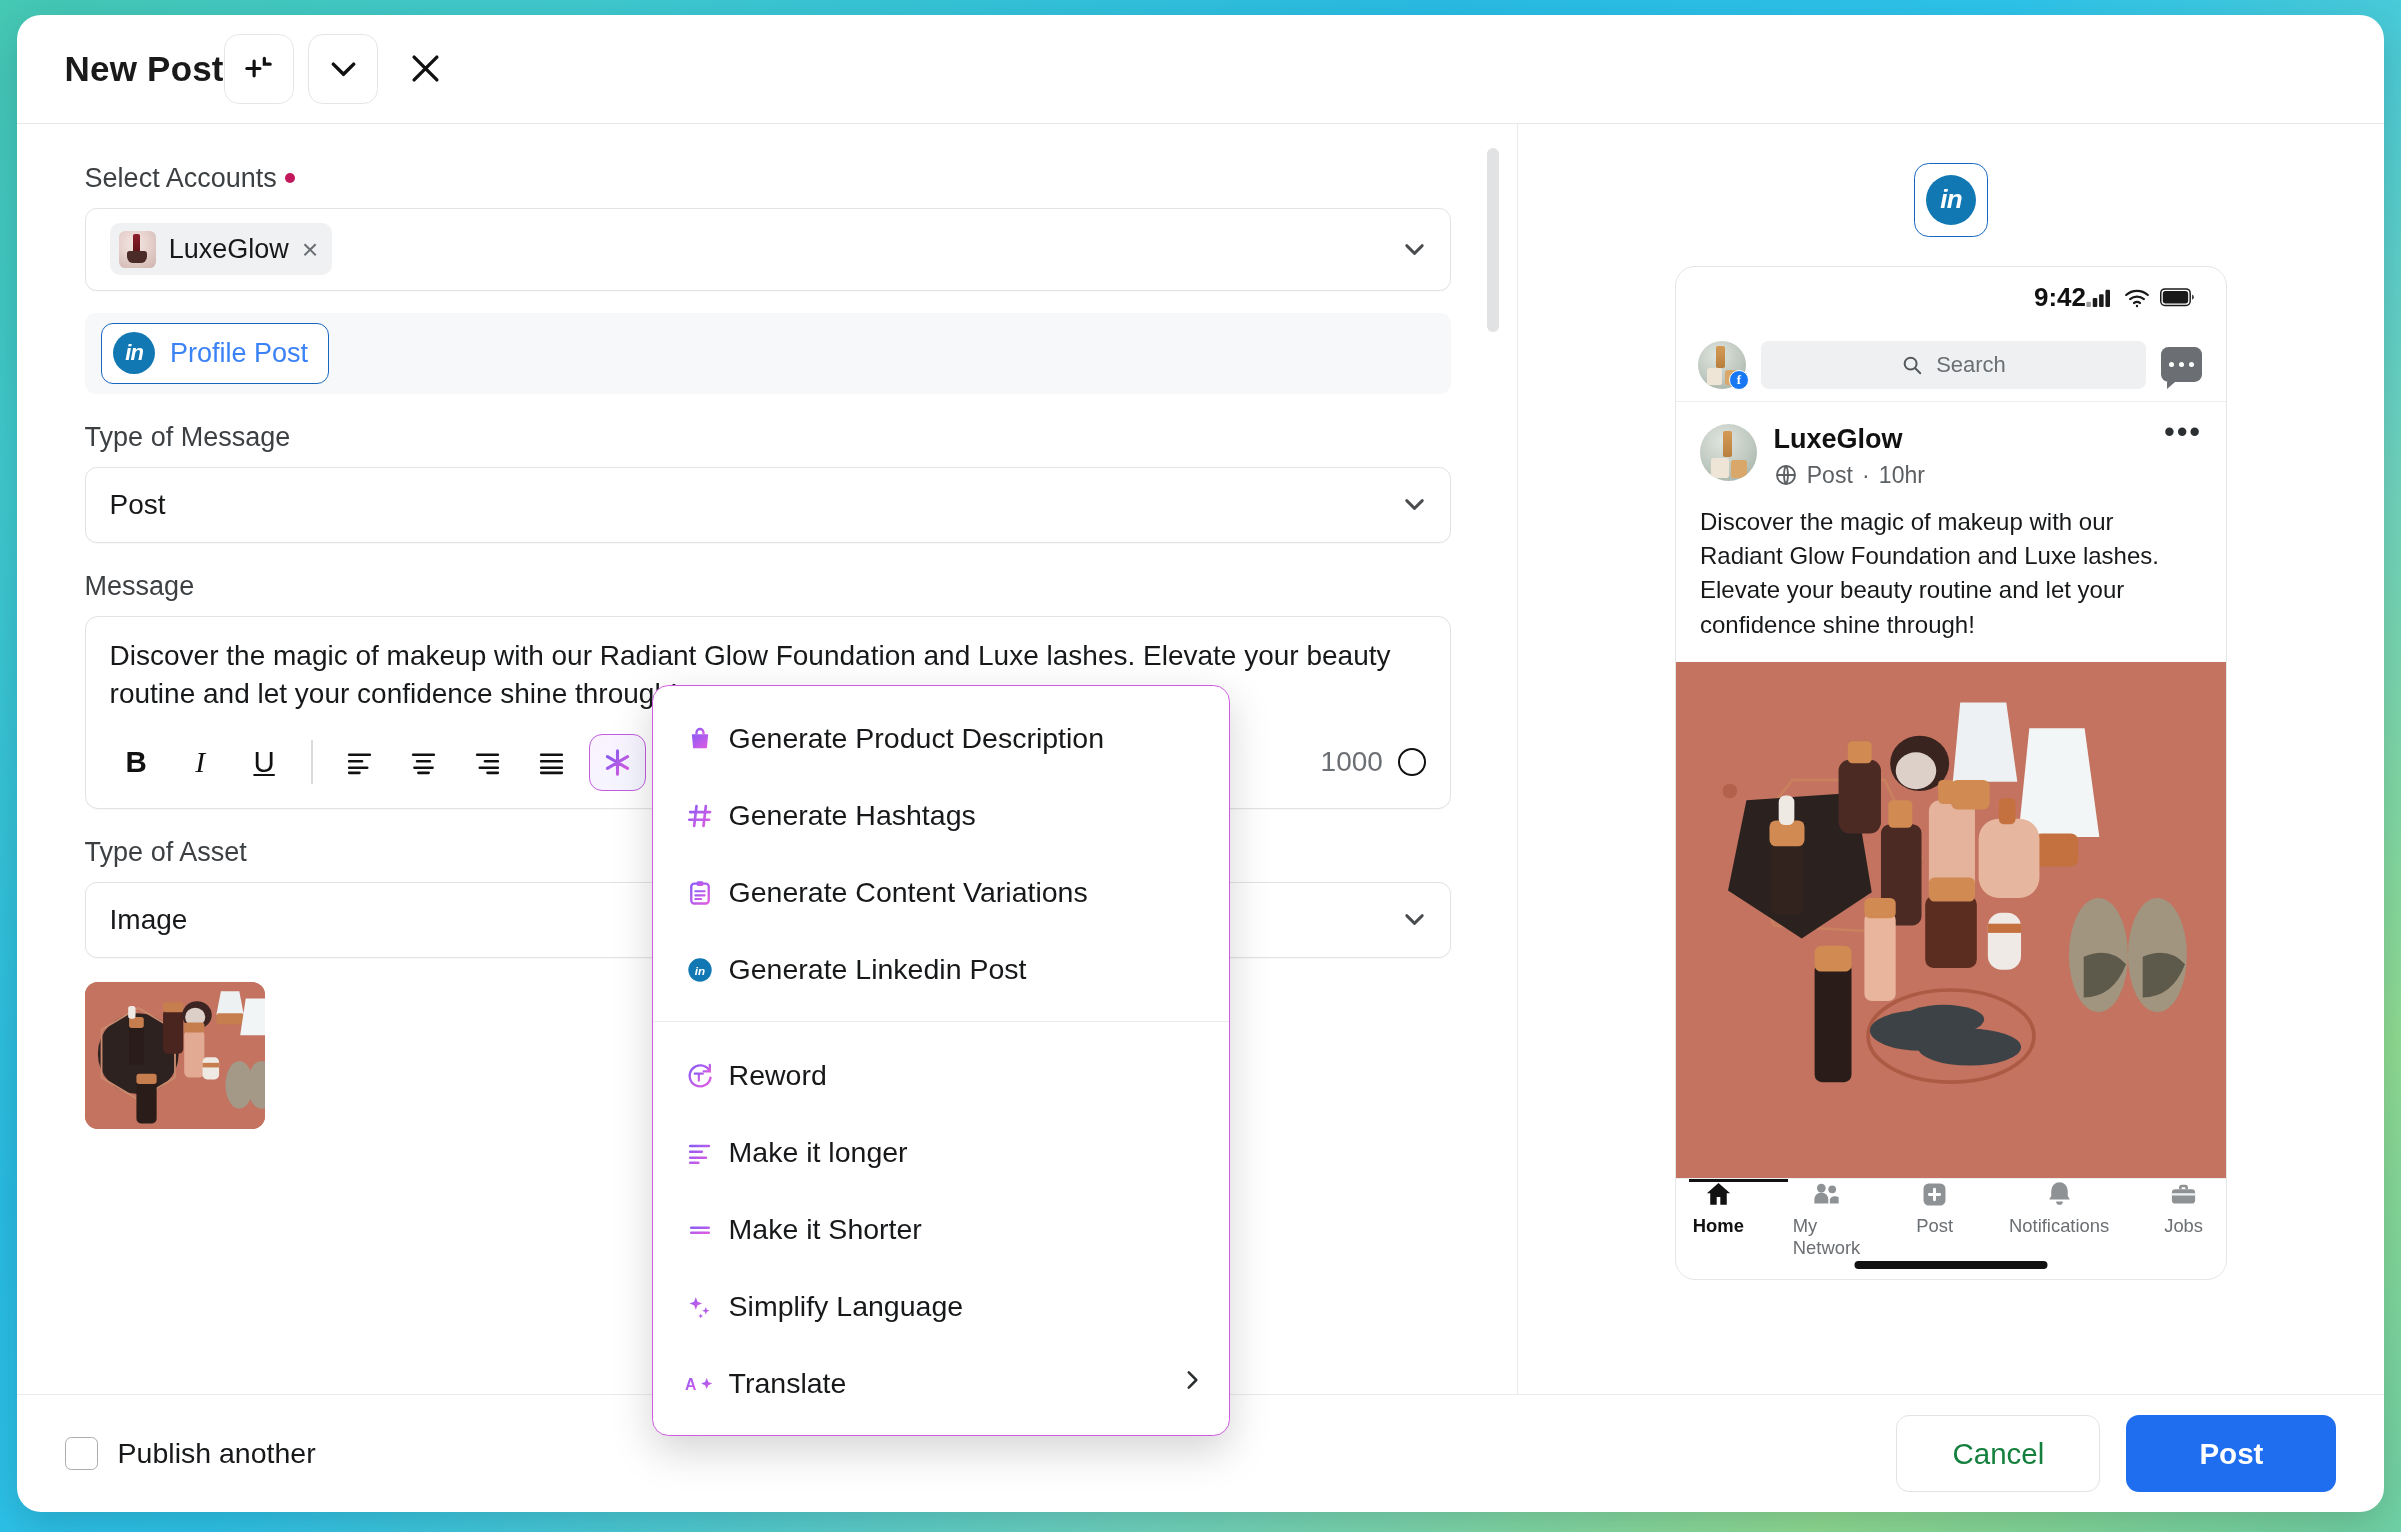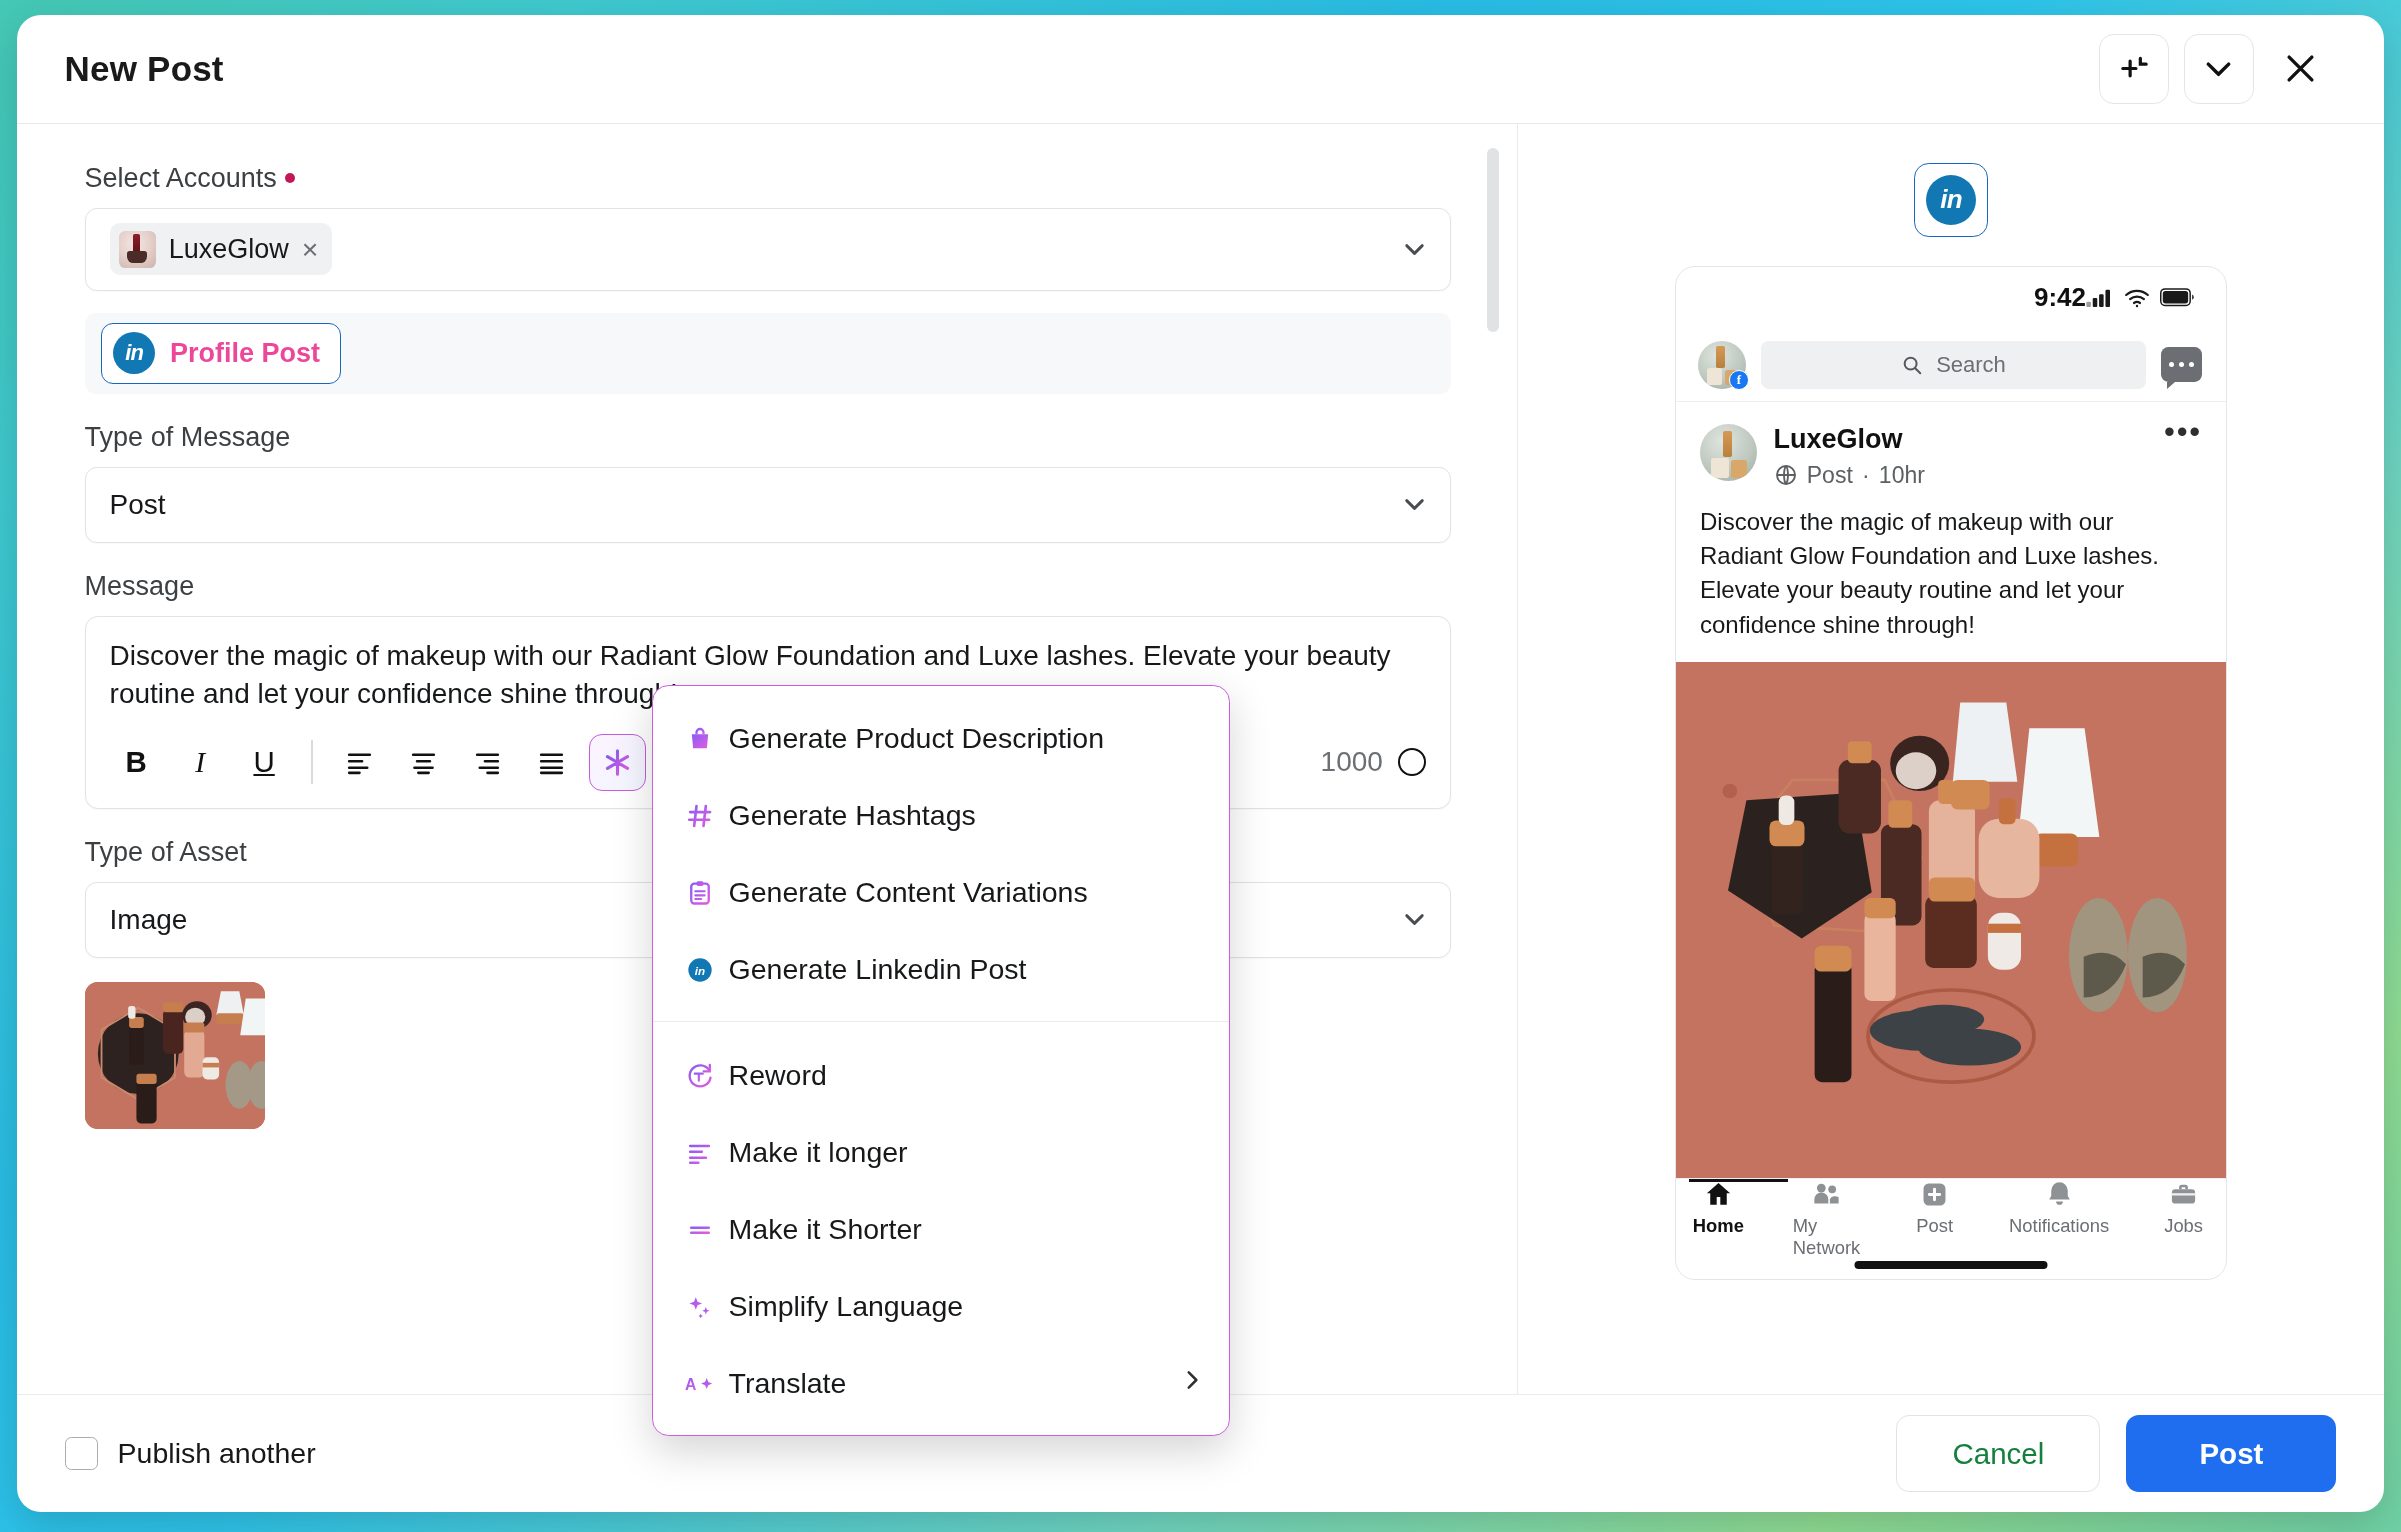--- a/index.html
+++ b/index.html
@@ -22,21 +22,21 @@
     border-radius: 24px;
     box-shadow: 0 13px 41px rgba(0,0,0,.16);
     display: flex; flex-direction: column;
     overflow: hidden;
   }
 
   
   .titlebar {
     height: 109px; flex: 0 0 109px;
     border-bottom: 0.9px solid #e6e8ea;
-    display: flex; align-items: center; justify-content: space-between;
+    display: flex; align-items: center; justify-content: flex-start;
     padding: 0 52px 0 48px;
   }
   .modal-title { font-size: 35px; font-weight: 700; color: #1a1a1a; letter-spacing: 0.2px; }
   .title-actions { display: flex; align-items: center; gap: 14.7px; }
   .icon-btn {
     width: 70px; height: 70px;
     border: 0.9px solid #e3e5e7; border-radius: 14.7px;
     background: #fff; display: flex; align-items: center; justify-content: center;
     cursor: pointer;
   }
@@ -100,21 +100,21 @@
 
   .profile-row {
     margin-top: 22px; background: #f7f8f9; border-radius: 11px;
     height: 81px; display: flex; align-items: center; padding: 0 16.6px;
   }
   .profile-pill {
     display: inline-flex; align-items: center; gap: 14.7px;
     border: 1.8px solid #1767c0; border-radius: 12px; height: 61px; padding: 0 20px 0 11px;
     background: #fff;
   }
-  .profile-pill .lbl { color: #ec4899; font-size: 27px; font-weight: 700; }
+  .profile-pill .lbl { color: #3b82f6; font-size: 27px; font-weight: 400; }
   .li-badge {
     width: 42px; height: 42px; border-radius: 50%; background: #1178b3;
     color: #fff; font-size: 22px; font-weight: 700; font-style: italic;
     display: flex; align-items: center; justify-content: center; letter-spacing: -0.9px;
   }
 
   .group { margin-top: 28px; }
 
   
   .msg-box {

